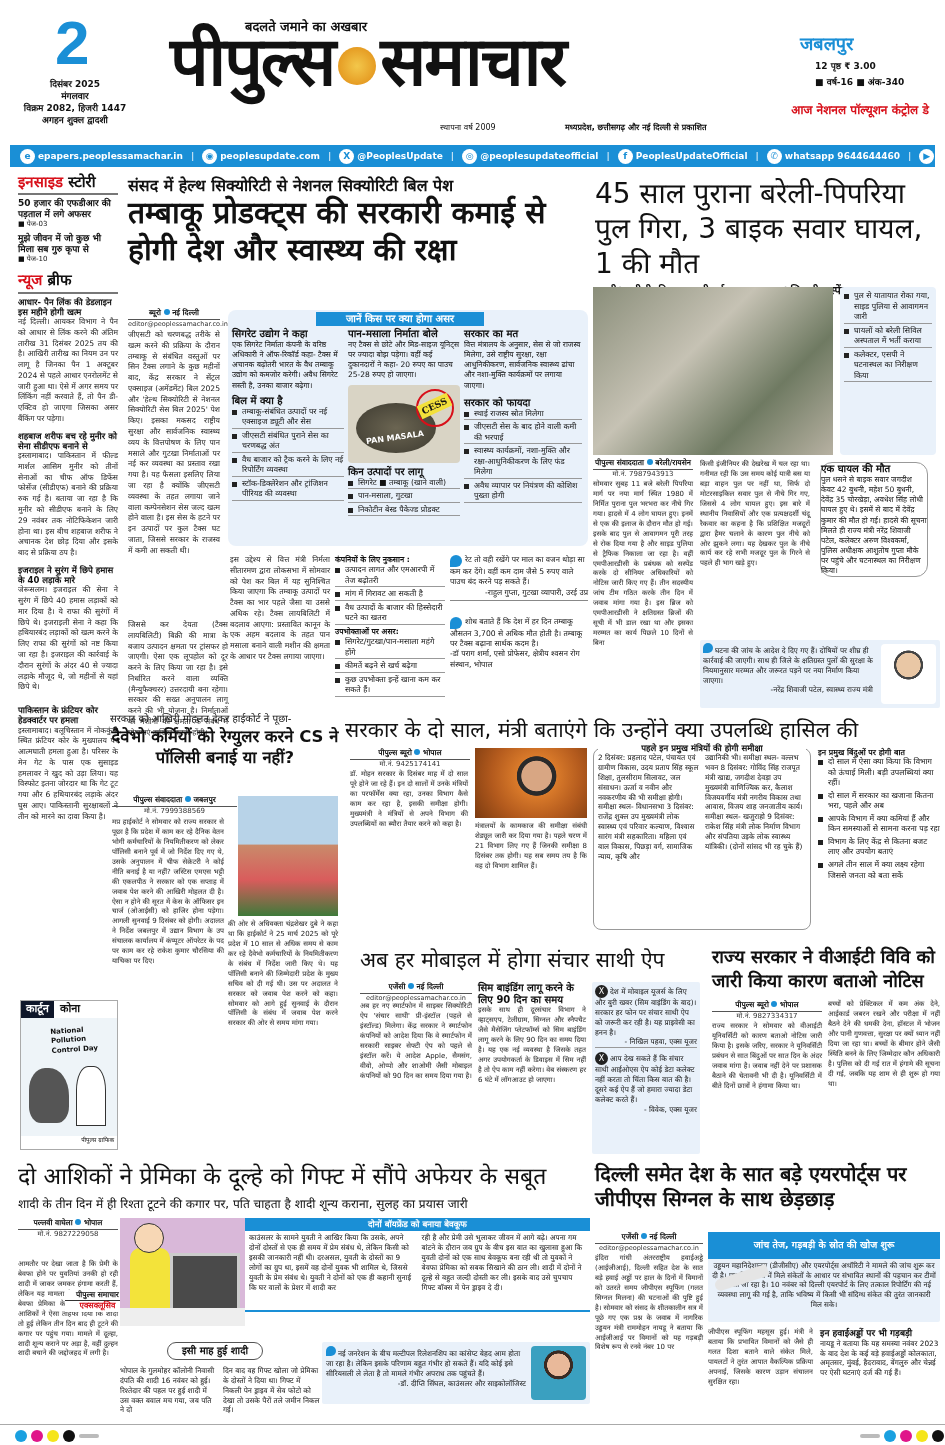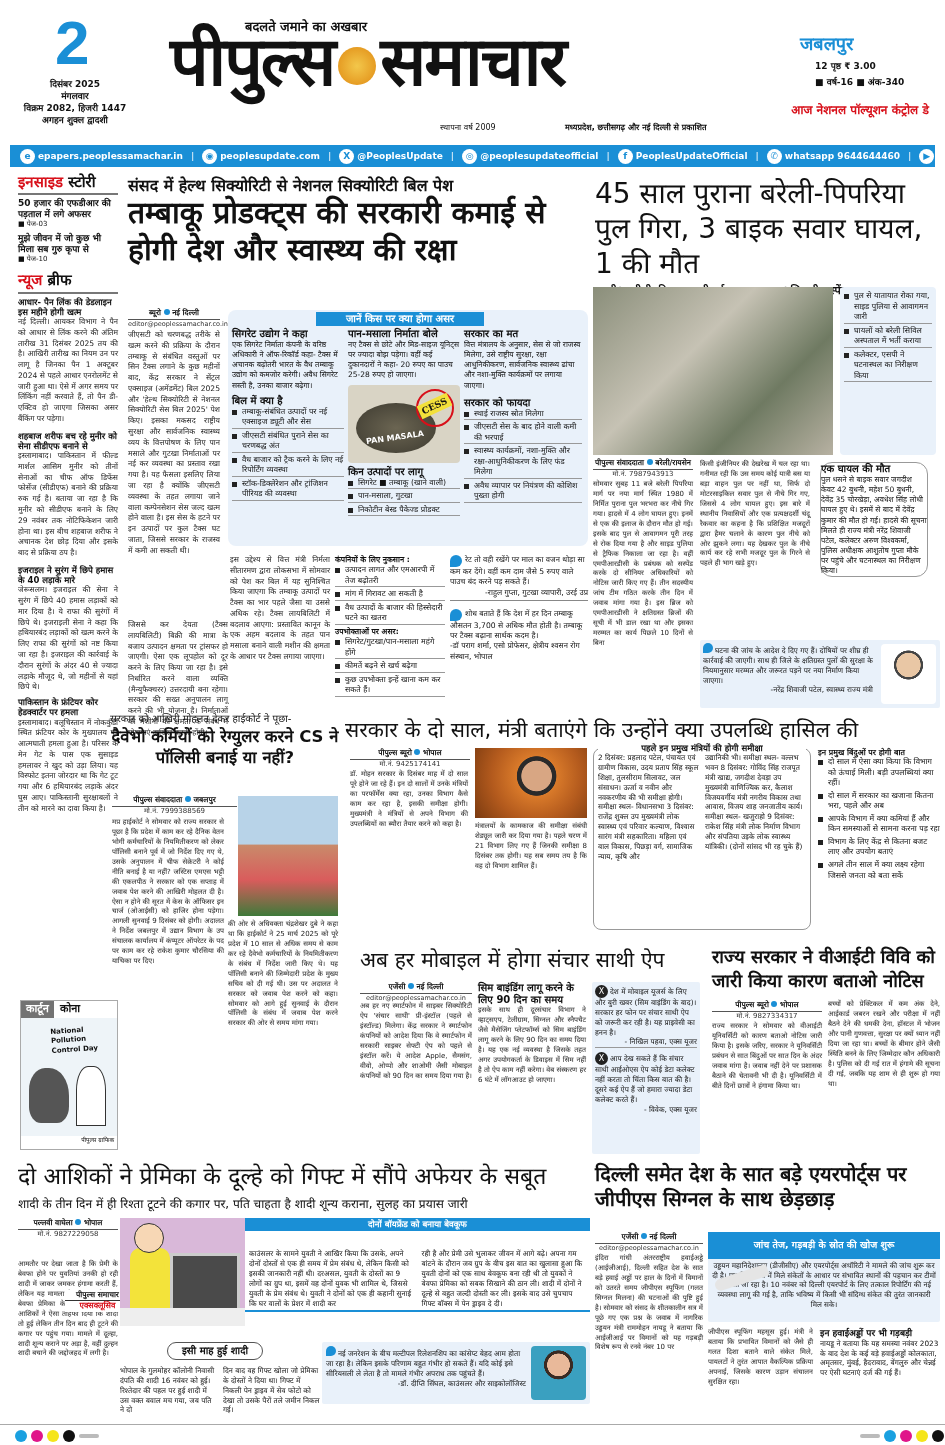--- a/index.html
+++ b/index.html
@@ -94,29 +94,29 @@
     <div class="body">नई दिल्ली। आयकर विभाग ने पैन को आधार से लिंक करने की अंतिम तारीख 31 दिसंबर 2025 तय की है। आखिरी तारीख का नियम उन पर लागू है जिनका पैन 1 अक्टूबर 2024 से पहले आधार एनरोलमेंट से जारी हुआ था। ऐसे में अगर समय पर लिंकिंग नहीं करवाते हैं, तो पैन डी-एक्टिव हो जाएगा जिसका असर बैंकिंग पर पड़ेगा।</div>
   </div>
   <div style="margin-top:6px">
     <div class="hl" style="font-size:8.5px">शहबाज शरीफ बच रहे मुनीर को सेना सीडीएफ बनाने से</div>
     <div class="body">इस्लामाबाद। पाकिस्तान में फील्ड मार्शल आसिम मुनीर को तीनों सेनाओं का चीफ ऑफ डिफेंस फोर्सेज (सीडीएफ) बनाने की प्रक्रिया रुक गई है। बताया जा रहा है कि मुनीर को सीडीएफ बनाने के लिए 29 नवंबर तक नोटिफिकेशन जारी होना था। इस बीच शहबाज शरीफ ने अचानक देश छोड़ दिया और इसके बाद से प्रक्रिया ठप है।</div>
   </div>
   <div style="margin-top:6px">
     <div class="hl" style="font-size:8.5px">इजराइल ने सुरंग में छिपे हमास के 40 लड़ाके मारे</div>
     <div class="body">जेरूसलम। इजराइल की सेना ने सुरंग में छिपे 40 हमास लड़ाकों को मार दिया है। ये राफा की सुरंगों में छिपे थे। इजराइली सेना ने कहा कि हथियारबंद लड़ाकों को खत्म करने के लिए राफा की सुरंगों को नष्ट किया जा रहा है। इजराइल की कार्रवाई के दौरान सुरंगों के अंदर 40 से ज्यादा लड़ाके मौजूद थे, जो महीनों से यहां छिपे थे।</div>
   </div>
-  <div style="margin-top:4px">
+  <div style="margin-top:12px">
     <div class="hl" style="font-size:8.5px">पाकिस्तान के फ्रंटियर कोर हेडक्वार्टर पर हमला</div>
     <div class="body">इस्लामाबाद। बलूचिस्तान में नोककुंडी स्थित फ्रंटियर कोर के मुख्यालय पर आत्मघाती हमला हुआ है। परिसर के मेन गेट के पास एक सुसाइड हमलावर ने खुद को उड़ा लिया। यह विस्फोट इतना जोरदार था कि गेट टूट गया और 6 हथियारबंद लड़ाके अंदर घुस आए। पाकिस्तानी सुरक्षाबलों ने तीन को मारने का दावा किया है।</div>
   </div>
 </div>
 
 <div class="abs" style="left:20px;top:1000px;width:98px;height:150px;border:1px solid #aaa">
   <div style="display:flex;font-size:11px;font-weight:bold">
-    <span style="background:#737373;color:#fff;padding:1px 5px">कार्टून</span>
+    <span style="background:#0f172a;color:#fff;padding:1px 5px">कार्टून</span>
     <span style="padding:1px 6px">कोना</span>
   </div>
   <div style="position:relative;height:118px;background:#eef4f8">
     <div style="position:absolute;left:30px;top:8px;width:60px;font-size:7px;font-weight:bold;transform:rotate(-4deg)">National Pollution Control Day</div>
     <div style="position:absolute;left:8px;top:50px;width:40px;height:55px;background:#555;border-radius:40% 50% 30% 30%"></div>
     <div style="position:absolute;left:55px;top:48px;width:30px;height:60px;border:1px solid #333;border-radius:40% 40% 0 0;background:#fff"></div>
   </div>
   <div style="font-size:6px;text-align:right;padding-right:3px">पीपुल्स ग्राफिक</div>
 </div>
 
@@ -185,21 +185,21 @@
   <ul class="ul" id="consumer-list">
       <li>सिगरेट/गुटखा/पान-मसाला महंगे होंगे</li>
       <li>कीमतें बढ़ने से खर्च बढ़ेगा</li>
       <li>कुछ उपभोक्ता इन्हें खाना कम कर सकते हैं।</li>
     </ul>
 </div>
 <div class="abs body" style="left:230px;top:555px;width:100px;text-align:justify">इस उद्देश्य से वित्त मंत्री निर्मला सीतारमण द्वारा लोकसभा में सोमवार को पेश कर बिल में यह सुनिश्चित किया जाएगा कि तम्बाकू उत्पादों पर टैक्स का भार पहले जैसा या उससे अधिक रहे। टैक्स लायबिलिटी में बदलाव आएगा: प्रस्तावित कानून के एक अहम बदलाव के तहत पान मसाला बनाने वाली मशीन की क्षमता के आधार पर टैक्स लगाया जाएगा।</div>
 <div class="abs" style="left:450px;top:555px;width:138px;font-size:7.6px">
   <div><span style="display:inline-block;width:12px;height:12px;border-radius:50% 50% 50% 0;background:#1a8fd6;vertical-align:top;margin-right:3px"></span><span>रेट तो वही रखेंगे पर माल का वजन थोड़ा सा कम कर देंगे। वहीं कम दाम जैसे 5 रुपए वाले पाउच बंद करने पड़ सकते हैं।</span></div>
   <div style="text-align:right;border-bottom:1px solid #888;padding-bottom:2px">-राहुल गुप्ता, गुटखा व्यापारी, उरई उप्र</div>
-  <div style="margin-top:8px"><span style="display:inline-block;width:12px;height:12px;border-radius:50% 50% 50% 0;background:#1a8fd6;vertical-align:top;margin-right:3px"></span><span>शोध बताते हैं कि देश में हर दिन तम्बाकू औसतन 3,700 से अधिक मौत होती है। तम्बाकू पर टैक्स बढ़ाना सार्थक कदम है।</span></div>
+  <div style="margin-top:16px"><span style="display:inline-block;width:12px;height:12px;border-radius:50% 50% 50% 0;background:#1a8fd6;vertical-align:top;margin-right:3px"></span><span>शोध बताते हैं कि देश में हर दिन तम्बाकू औसतन 3,700 से अधिक मौत होती है। तम्बाकू पर टैक्स बढ़ाना सार्थक कदम है।</span></div>
   <div style="text-align:left">-डॉ पराग शर्मा, एसो प्रोफेसर, क्षेत्रीय श्वसन रोग संस्थान, भोपाल</div>
 </div>
 
 <div class="abs" style="left:595px;top:176px;width:345px">
   <div class="hl" style="font-size:28px;line-height:1.25;font-weight:normal">45 साल पुराना बरेली-पिपरिया पुल गिरा, 3 बाइक सवार घायल, 1 की मौत</div>
   <div class="hl" style="font-size:11px;margin-top:3px">एमपीआरडीसी की लापरवाही हुई उजागर, एक अधिकारी सस्पेंड</div>
 </div>
 <div class="abs img" style="left:593px;top:287px;width:240px;height:168px"></div>
 <div class="abs box" style="left:840px;top:287px;width:96px;height:168px;border-radius:4px;padding:4px">
   <ul class="ul" id="bridge-points">
@@ -299,21 +299,21 @@
   <div style="font-size:8px;font-weight:bold;color:#d8101a">एक्सक्लूसिव</div>
 </div>
 <div class="abs" style="left:120px;top:1218px;width:125px;height:108px;background:#d9b8d9;overflow:hidden">
   <div style="position:absolute;left:50px;top:35px;width:70px;height:60px;background:#4a4a4a;border:3px solid #ccc"></div>
   <div style="position:absolute;left:10px;top:30px;width:40px;height:70px;background:#f3e33a;border-radius:10px 10px 0 0"></div>
   <div style="position:absolute;left:14px;top:5px;width:30px;height:30px;background:#f7d7b5;border-radius:50%;border:1px solid #333"></div>
   <div style="position:absolute;left:0;top:90px;width:125px;height:18px;background:#eee"></div>
 </div>
 <div class="abs" style="left:245px;top:1218px;width:345px;height:94px;border-bottom:2px solid #1a8fd6">
   <div class="bluehead" style="font-size:8.5px;padding:1px">दोनों बॉयफ्रेंड को बनाया बेवकूफ</div>
-  <div style="display:flex;gap:8px;font-size:7.3px;padding:18px 4px">
+  <div style="display:flex;gap:8px;font-size:7.3px;padding:2px 4px">
     <div style="flex:1">काउंसलर के सामने युवती ने आखिर किया कि उसके, अपने दोनों दोस्तों से एक ही समय में प्रेम संबंध थे, लेकिन किसी को इसकी जानकारी नहीं थी। दरअसल, युवती के दोस्तों का 9 लोगों का ग्रुप था, इसमें वह दोनों युवक भी शामिल थे, जिससे युवती के प्रेम संबंध थे। युवती ने दोनों को एक ही कहानी सुनाई कि घर वालों के प्रेशर में शादी कर</div>
     <div style="flex:1">रही है और प्रेमी उसे भुलाकर जीवन में आगे बढ़े। अपना गम बांटने के दौरान जब ग्रुप के बीच इस बात का खुलासा हुआ कि युवती दोनों को एक साथ बेवकूफ बना रही थी तो युवकों ने बेवफा प्रेमिका को सबक सिखाने की ठान ली। शादी में दोनों ने दूल्हे से बहुत जल्दी दोस्ती कर ली। इसके बाद उसे चुपचाप गिफ्ट बॉक्स में पेन ड्राइव दे दी।</div>
   </div>
 </div>
 <div class="abs" style="left:120px;top:1342px;width:190px;text-align:center">
   <span style="display:inline-block;border:1px solid #555;border-radius:12px;padding:1px 14px;font-size:10px;font-weight:bold;background:#fff">इसी माह हुई शादी</span>
 </div>
 <div class="abs" style="left:120px;top:1366px;width:200px;display:flex;gap:6px;font-size:7.3px">
   <div style="flex:1">भोपाल के गुलमोहर कॉलोनी निवासी दंपति की शादी 16 नवंबर को हुई। रिश्तेदार की पहल पर हुई शादी में उस वक्त बवाल मच गया, जब पति ने दो</div>
   <div style="flex:1">दिन बाद वह गिफ्ट खोला जो प्रेमिका के दोस्तों ने दिया था। गिफ्ट में निकली पेन ड्राइव में सेव फोटो को देखा तो उसके पैरों तले जमीन निकल गई।</div>

